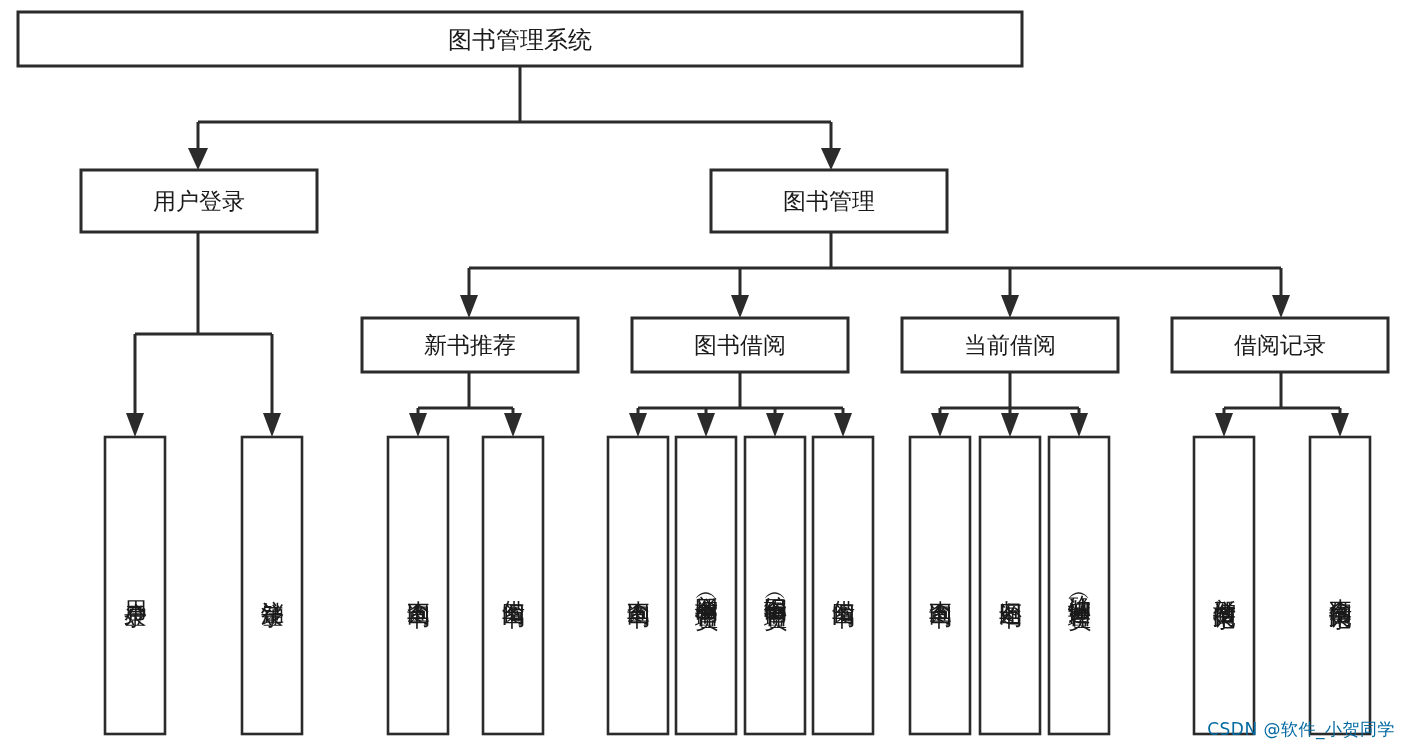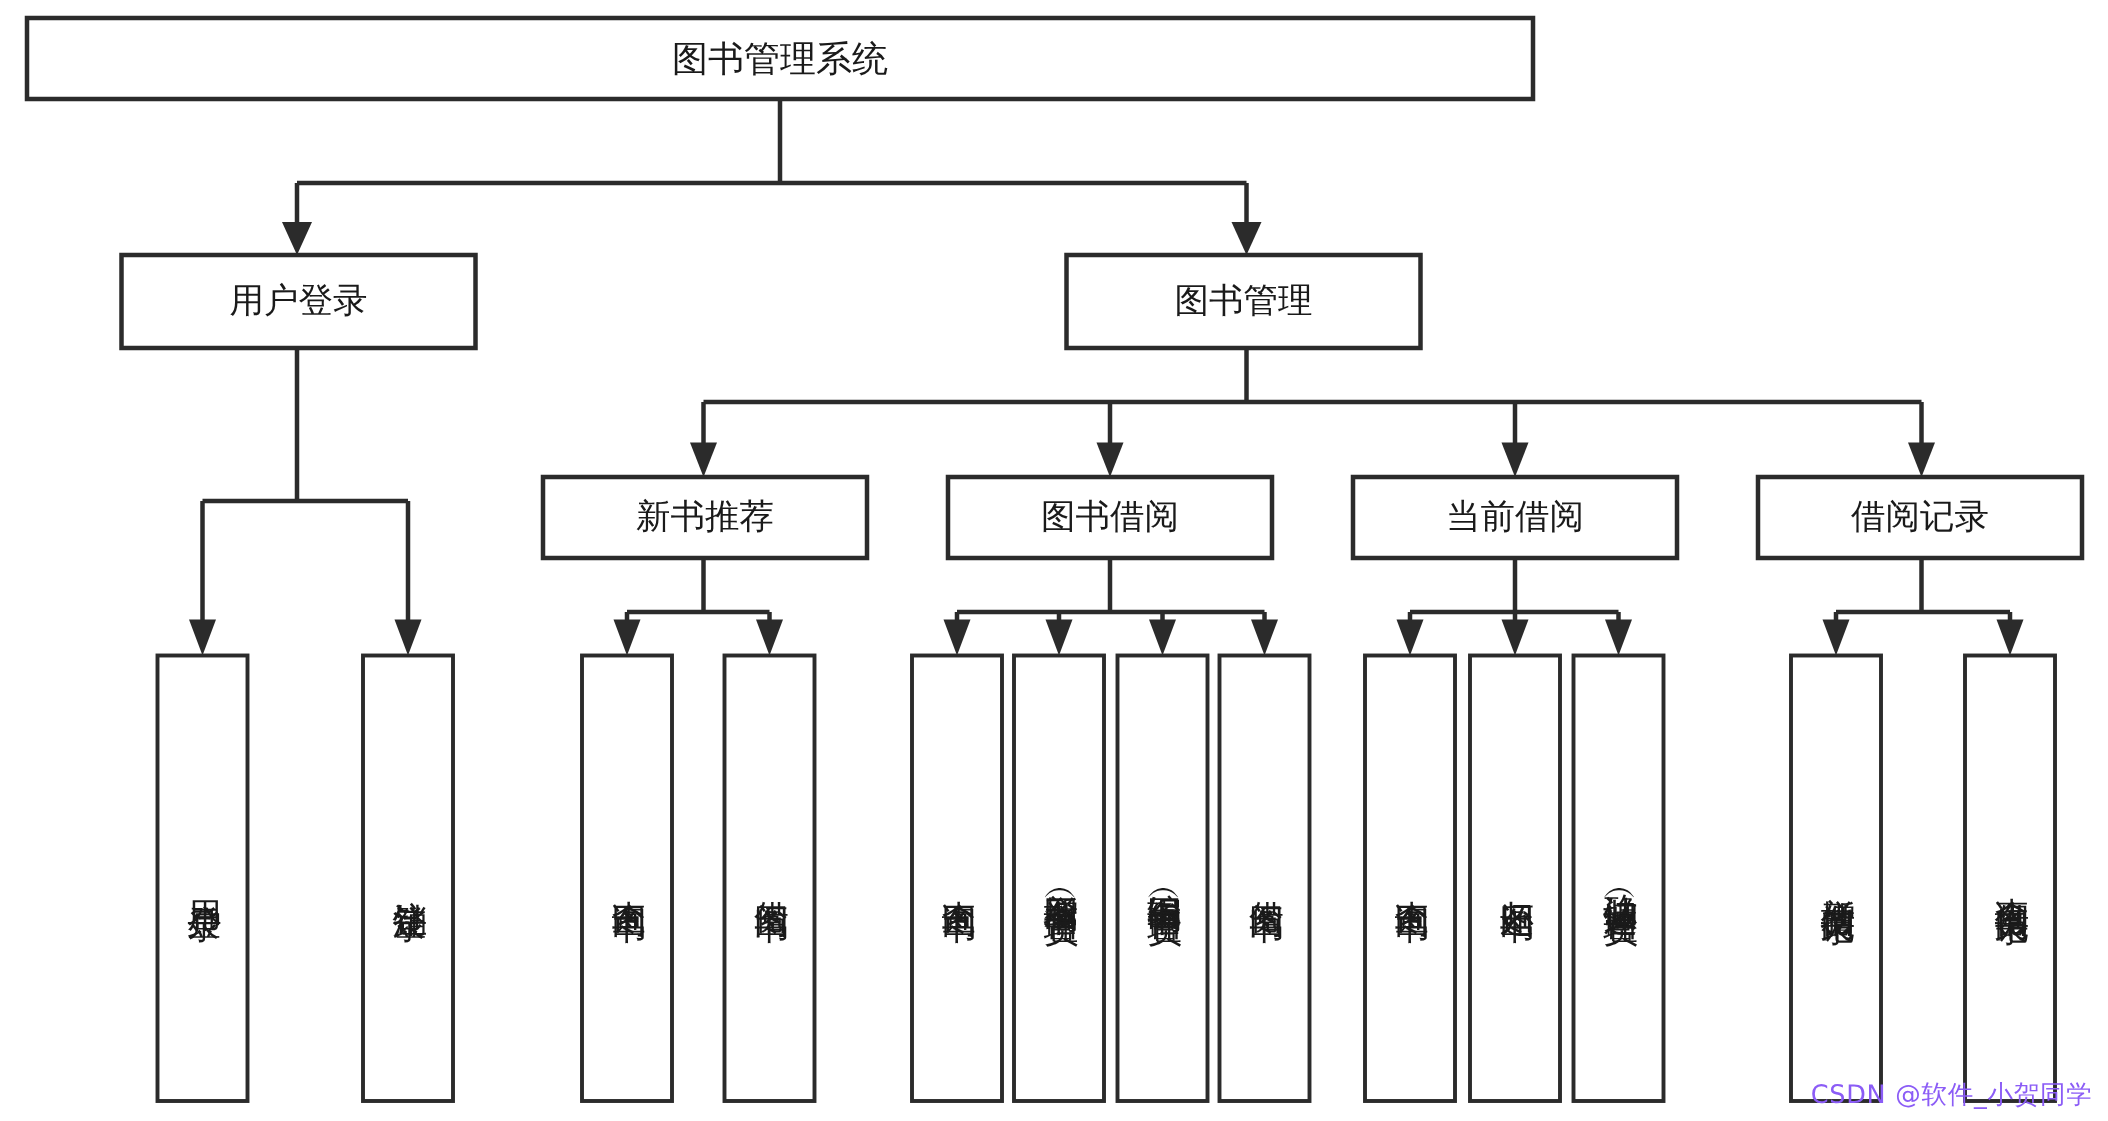--- a/index.html
+++ b/index.html
@@ -74,21 +74,21 @@
     letter-spacing: 2px;
     white-space: nowrap;
     pointer-events: none;
   }
   .watermark {
     position: absolute;
     right: 10px;
     bottom: 6px;
     font-family: "DejaVu Sans", "Liberation Sans", sans-serif;
     font-size: 17px;
-    color: #8b5cf6;
+    color: #0369a1;
     letter-spacing: 0.5px;
     white-space: nowrap;
   }
 </style>
 </head>
 <body>
 
 <div id="diagram-root">
 
   <svg class="diagram" viewBox="0 0 1405 747" xmlns="http://www.w3.org/2000/svg">

